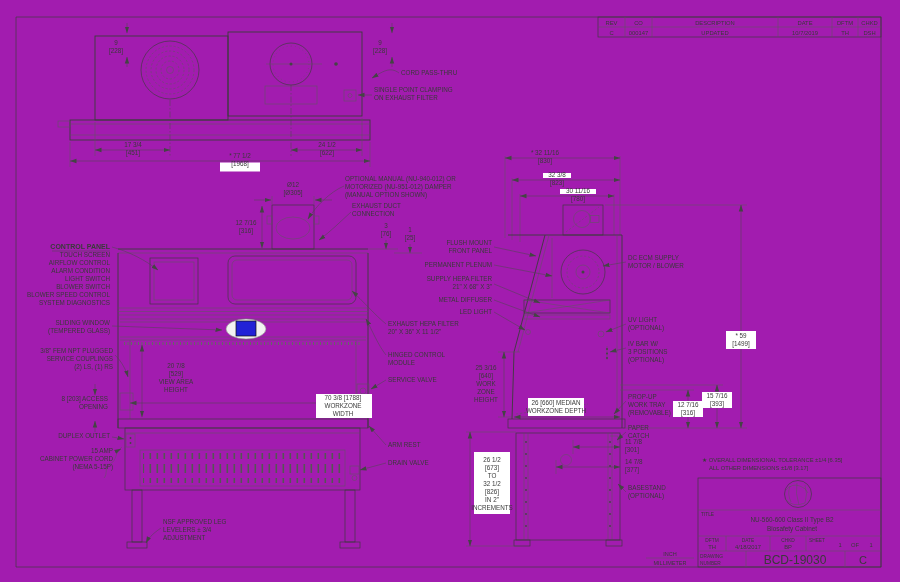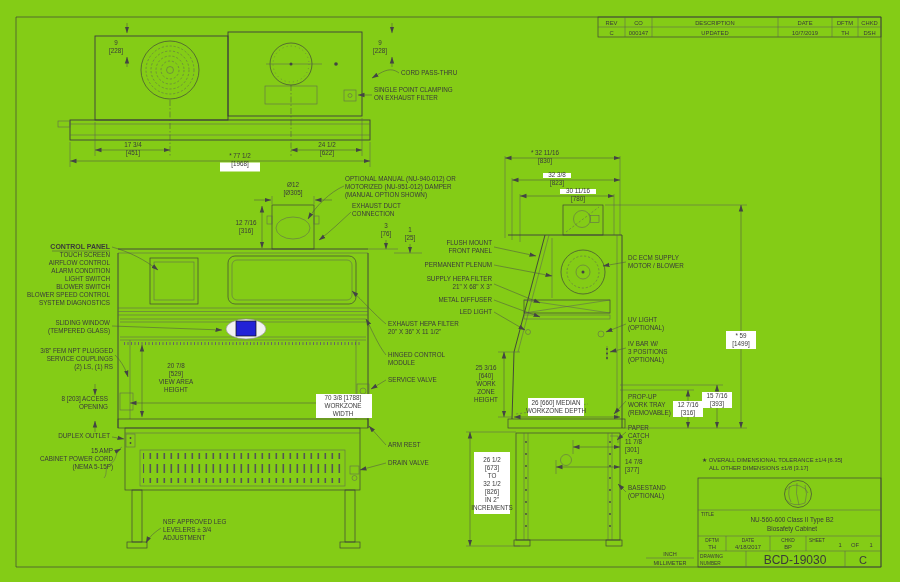--- a/index.html
+++ b/index.html
@@ -1,16 +1,16 @@
 <!DOCTYPE html>
 <html><head>
 <meta charset="utf-8">
 <style>
   html,body{margin:0;padding:0;background:#fff;}
-  .page{width:900px;height:582px;position:relative;background:#84cc16;}
+  .page{width:900px;height:582px;position:relative;background:#a21caf;}
   svg text{font-family:"Liberation Sans","DejaVu Sans",sans-serif;fill:#3a3a3a;font-size:6.3px;}
   .tc{text-anchor:middle}.tr{text-anchor:end}
   .b{font-weight:700}
   .s48{font-size:4.8px}.s55{font-size:5.5px}.s58{font-size:5.8px}.s64{font-size:6.4px}.s7{font-size:7px}.s11{font-size:11px}.s12{font-size:12px}
   .ol{fill:none;stroke:#3c3c3c;stroke-width:0.9}
   .md{fill:none;stroke:#3c3c3c;stroke-width:0.65}
   .th{fill:none;stroke:#5a5a5a;stroke-width:0.5}
   .dim{fill:none;stroke:#4a4a4a;stroke-width:0.5}
   .ldr{fill:none;stroke:#4a4a4a;stroke-width:0.5}
   .wbg{fill:#fff;stroke:none}

